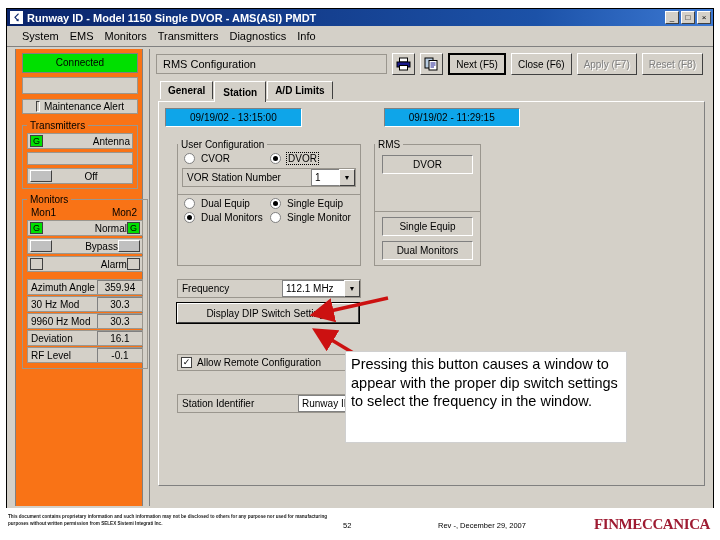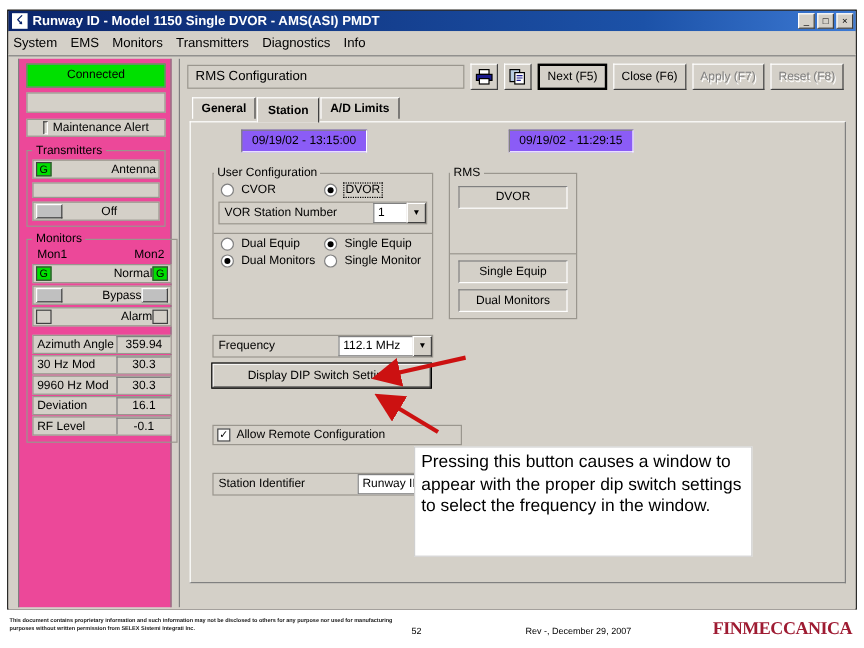--- a/index.html
+++ b/index.html
@@ -59,21 +59,21 @@
     line-height: 11px;
     text-align: center;
     color: #000;
     box-sizing: border-box;
   }
   .menubar {
     height: 19px;
     background: #d4d0c8;
     display: flex;
     align-items: center;
-    padding-left: 0;
+    padding-left: 11px;
     border-bottom: 1px solid #d4d0c8;
   }
   .menu-item {
     font-size: 11px;
     color: #000;
     padding: 1px 7px 1px 4px;
     white-space: nowrap;
   }
 
   
@@ -83,21 +83,21 @@
     background: #d4d0c8;
     border-top: 1px solid #808080;
     box-sizing: border-box;
   }
   
   .sidebar {
     position: absolute;
     left: 8px; top: 2px;
     width: 128px;
     bottom: 2px;
-    background: #ec4899;
+    background: #f97316;
     border-left: 1px solid #808080;
     border-right: 1px solid #808080;
     box-sizing: border-box;
     padding: 4px 4px 0 6px;
   }
   .status-connected {
     background: #00e000;
     border: 1px solid #808080;
     text-align: center;
     font-size: 10px;
@@ -296,28 +296,27 @@
     height: 385px;
     position: relative;
     box-sizing: border-box;
   }
   .date-row {
     display: flex;
     padding: 6px 0 0 6px;
     gap: 82px;
   }
   .date-field {
-    background: #8b5cf6;
+    background: #0ea5e9;
     border: 1px solid #808080;
     border-right-color: #ffffff;
     border-bottom-color: #ffffff;
     font-size: 10px;
     color: #000;
-    padding: 3px 8px;
-    margin-left: 36px;
+    padding: 3px 24px;
   }
   fieldset.panel {
     position: absolute;
     border: 1px solid #9a968e;
     margin: 0; padding: 0;
   }
   fieldset.panel > legend { font-size: 10px; padding: 0 3px; color: #000; }
 
   .ucfg { left: 18px; top: 37px; width: 182px; height: 125px; }
   .rmsp { left: 215px; top: 37px; width: 105px; height: 125px; }
@@ -466,21 +465,20 @@
     left: 345px; top: 351px;
     width: 282px; height: 92px;
     background: #ffffff;
     border: 1px solid #d0d0d0;
     box-sizing: border-box;
     padding: 3px 5px;
     font-size: 14.5px;
     line-height: 1.28;
     color: #000;
     z-index: 40;
-    margin-top: 21px;
   }
   .arrow-svg {
     position: absolute;
     left: 0; top: 0;
     width: 720px; height: 540px;
     pointer-events: none;
     z-index: 35;
   }
 
   

